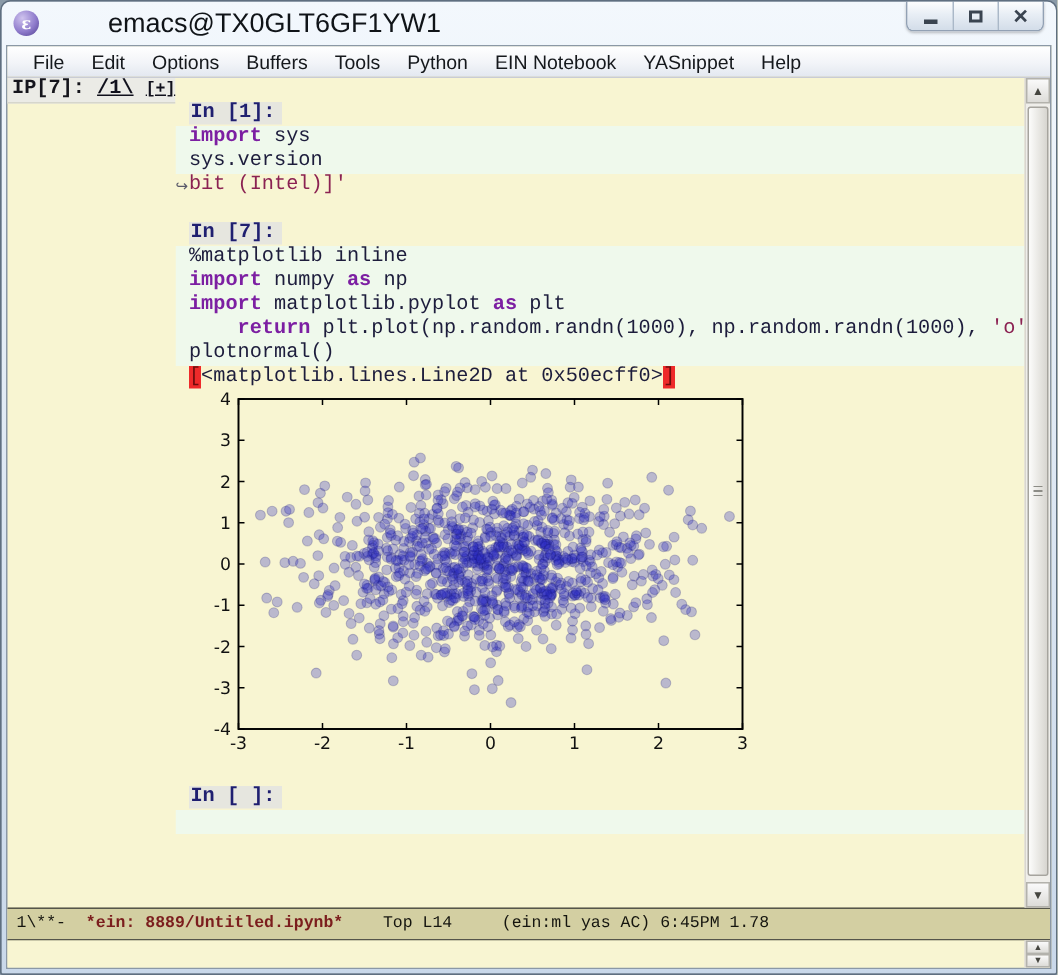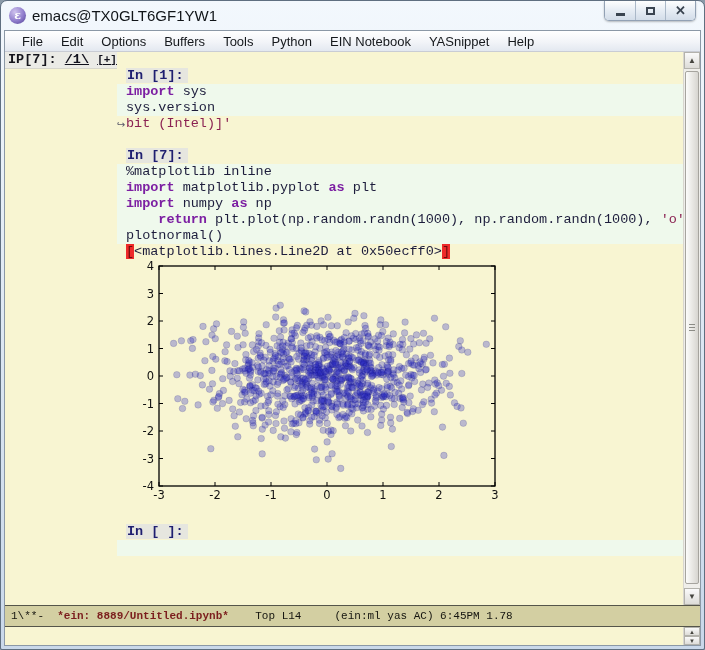--- a/index.html
+++ b/index.html
@@ -8,21 +8,21 @@
   *{box-sizing:border-box;margin:0;padding:0;}
   body{width:705px;height:650px;font-family:"Liberation Sans",sans-serif;background:#8a9aa8;}
   .window{position:relative;width:705px;height:650px;border:1px solid #5f6f80;border-radius:7px 7px 2px 2px;
     background:linear-gradient(var(--title-grad-a),var(--title-grad-b) 60%,var(--title-grad-c));overflow:hidden;}
   
   .titlebar{height:29px;display:flex;align-items:center;padding:0 6px;position:relative;}
   .app-icon{width:17px;height:17px;border-radius:50%;margin:0 6px 0 2px;
     background:radial-gradient(circle at 35% 30%,#cfc3ee,#8f7ccc 55%,#4e3d8f);
     color:#fff;font-size:11px;font-weight:bold;display:flex;align-items:center;justify-content:center;
     font-family:"DejaVu Serif",serif;}
-  .title-text{font-size:15px;color:#101418;}
+  .title-text{font-size:18px;color:#101418;margin-left:40px;}
   .win-controls{position:absolute;top:0;right:8px;display:flex;border:1px solid #92a1b4;border-top:none;
     border-radius:0 0 5px 5px;overflow:hidden;box-shadow:0 1px 2px rgba(0,0,0,.25);}
   .win-btn{width:30px;height:19px;display:flex;align-items:center;justify-content:center;
     background:linear-gradient(#fdfefe,#e8eef5 45%,#d3dde9);border-left:1px solid #aab8c8;
     color:#3a4450;font-size:11px;cursor:default;}
   .win-btn:first-child{border-left:none;}
   .glyph-min{width:9px;height:3px;background:#3a4450;margin-top:7px;}
   .glyph-max{width:9px;height:8px;border:2px solid #3a4450;}
   .glyph-close{font-size:13px;font-weight:bold;line-height:1;}
   
@@ -117,22 +117,22 @@
         <div class="header-line"><span>IP[7]: </span><a>/1\</a><span> </span><a class="hl-add">[+]</a></div>
         <div class="buffer" id="buffer">
             <div class="row"></div>
             <div class="row"><span class="prompt-badge">In [1]:</span></div>
             <div class="row input-bg"><span class="kw">import</span><span> sys</span></div>
             <div class="row input-bg"><span>sys.version</span></div>
             <div class="row"><span class="str">bit (Intel)]'</span><span class="fringe-left">↪</span></div>
             <div class="row"></div>
             <div class="row"><span class="prompt-badge">In [7]:</span></div>
             <div class="row input-bg"><span>%matplotlib inline</span></div>
+            <div class="row input-bg"><span class="kw">import</span><span> numpy </span><span class="kw">as</span><span> np</span></div>
             <div class="row input-bg"><span class="kw">import</span><span> matplotlib.pyplot </span><span class="kw">as</span><span> plt</span></div>
-            <div class="row input-bg"><span class="kw">import</span><span> numpy </span><span class="kw">as</span><span> np</span></div>
             <div class="row input-bg"><span>    </span><span class="kw">return</span><span> plt.plot(np.random.randn(1000), np.random.randn(1000), </span><span class="str">'o'</span><span>, alpha=0.3)</span></div>
             <div class="row input-bg"><span>plotnormal()</span></div>
             <div class="row"><span class="paren">[</span><span>&lt;matplotlib.lines.Line2D at 0x50ecff0&gt;</span><span class="paren">]</span></div>
             <div class="row figure-row"><svg width="380" height="246" class="figure-svg">
                 <g fill="#2b2bc4" fill-opacity="0.3" stroke="#16166e" stroke-opacity="0.22" stroke-width="0.7">
                   <circle cx="79.9" cy="81.7" r="3.3"></circle>
                   <circle cx="176.2" cy="122.5" r="3.3"></circle>
                   <circle cx="129.9" cy="150.5" r="3.3"></circle>
                   <circle cx="170.3" cy="174.6" r="3.3"></circle>
                   <circle cx="198.3" cy="140.9" r="3.3"></circle>

